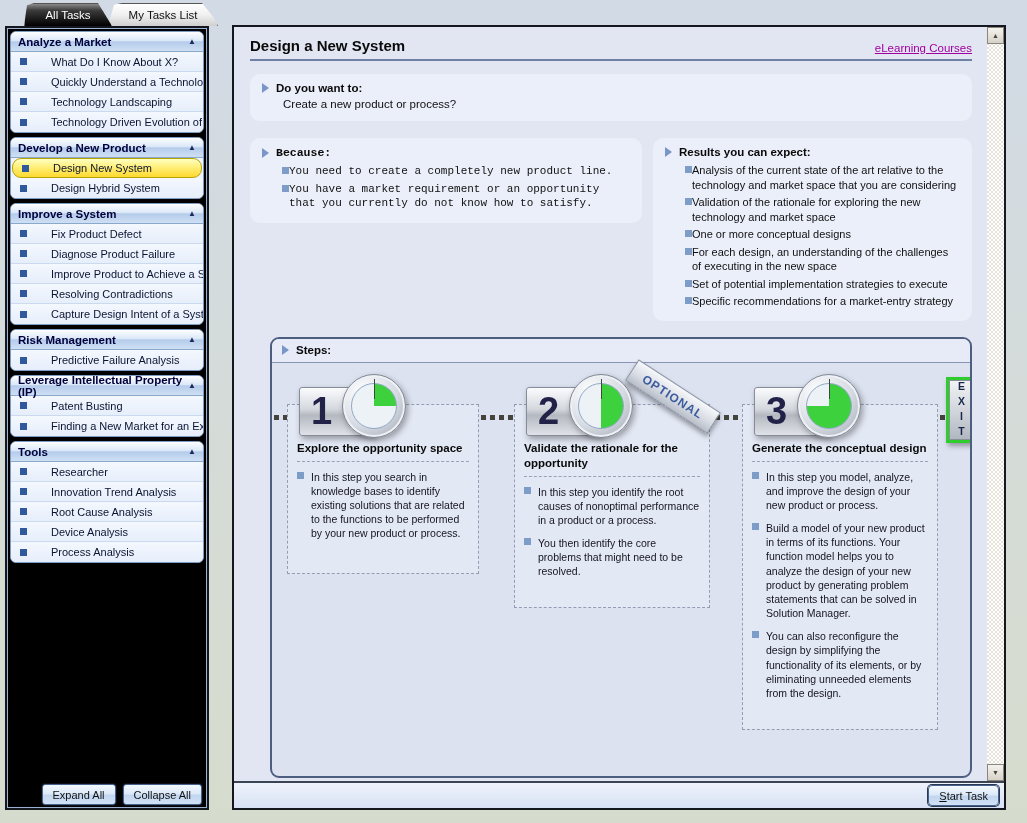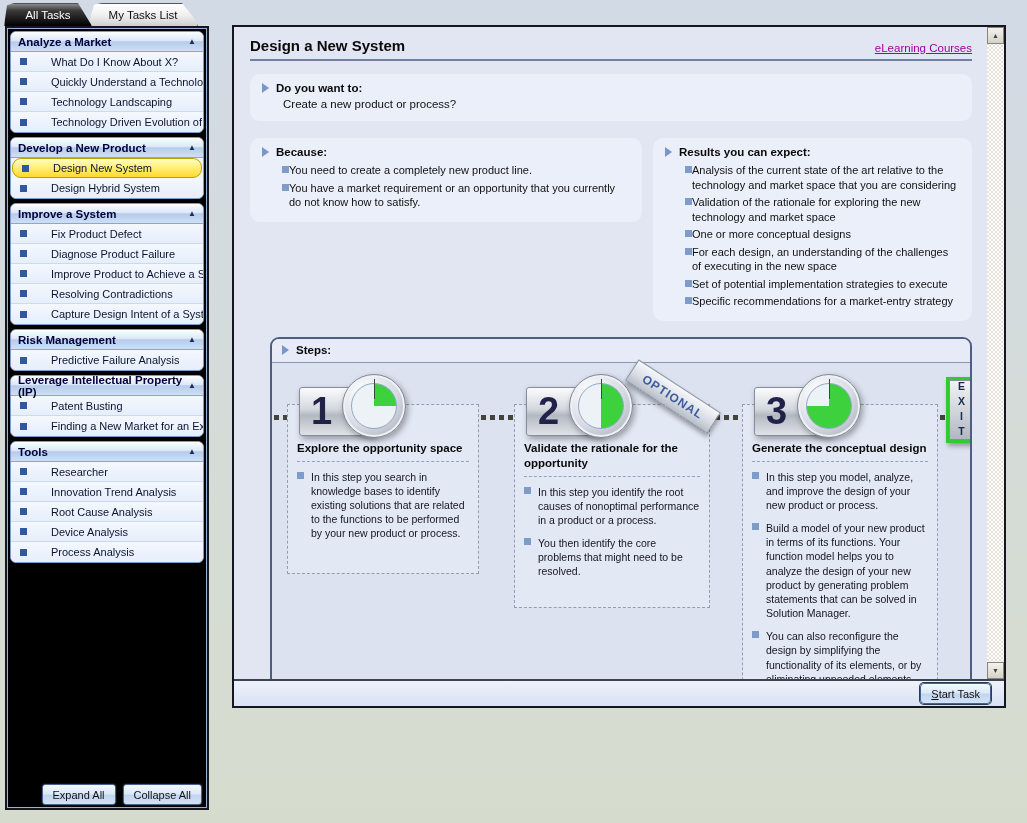--- a/index.html
+++ b/index.html
@@ -2,21 +2,21 @@
 <html><head>
 <meta charset="utf-8">
 <style>
   * { margin:0; padding:0; box-sizing:border-box; }
   html,body { width:1027px; height:823px; }
   body { font-family:"Liberation Sans", sans-serif; overflow:hidden; }
   .screen { position:relative; width:1027px; height:823px;
     background:linear-gradient(180deg,#d2dae6 0%,#d5dcd6 60%,#d6dccd 100%); }
 
   
-  .tabs { position:absolute; left:4px; top:3px; height:36px; display:flex; z-index:5; }
+  .tabs { position:absolute; left:24px; top:3px; height:36px; display:flex; z-index:5; }
   .tab { height:23px; padding:0 18px; font-size:11.5px; display:flex; align-items:center;
     border:1px solid #555; border-bottom:none; position:relative; cursor:default; }
   .tab-active { background:linear-gradient(180deg,#8a8a8a 0%,#3a3a3a 30%,#000 100%);
     color:#fff; clip-path:polygon(0 100%, 3px 10%, 10px 0, calc(100% - 14px) 0, 100% 100%);
     width:88px; justify-content:center; z-index:6; }
   .tab-inactive { background:linear-gradient(180deg,#ffffff 0%,#f0f0f0 50%,#cfcfcf 100%);
     color:#101010; clip-path:polygon(0 100%, 6px 8%, 14px 0, calc(100% - 16px) 0, calc(100% - 4px) 65%, 100% 100%);
     width:110px; justify-content:center; margin-left:-4px; z-index:4; }
 
   
@@ -35,36 +35,36 @@
   .sb-item:last-child { border-bottom:none; }
   .sb-bullet { width:7px; height:7px; background:#30589c; flex:none; }
   .sb-item.selected { background:linear-gradient(180deg,#ffffc2 0%,#ffef7a 45%,#ffd92e 100%);
     border:1px solid #b8a400; border-radius:9px; margin:0 1px; }
   .sidebar-buttons { position:absolute; right:5px; bottom:3px; display:flex; gap:7px; }
   .xp-btn { height:21px; padding:0 10px; font-family:"Liberation Sans",sans-serif; font-size:11px; color:#101010;
     background:linear-gradient(180deg,#f4f9ff 0%,#dcE9f8 45%,#c2d6f0 55%,#d2e2f6 100%);
     border:1px solid #44628c; border-radius:3px; box-shadow:0 0 0 1px #0e0e16; cursor:pointer; }
 
   
-  .main { position:absolute; left:232px; top:25px; width:774px; height:683px;
+  .main { position:absolute; left:232px; top:25px; width:774px; height:785px;
     background:#e2e6f3; border:2px solid #16161e; }
   .content { position:absolute; left:0; top:0; right:17px; bottom:27px; overflow:hidden;
     padding:10px 15px 0 16px; background:#e2e6f3; }
   .title-row { display:flex; justify-content:space-between; align-items:flex-end; }
   .page-title { font-size:15px; font-weight:bold; color:#0a0a0a; }
   .elearn { font-size:11.5px; color:#a000a0; text-decoration:underline; cursor:pointer; }
   .rule { border-top:2px solid #6e80a4; margin-top:5px; }
   .box { background:#ebeffa; border-radius:10px; padding:8px 12px 9px 12px; }
   .box-head { display:flex; align-items:center; gap:7px; font-size:11.5px; font-weight:bold; color:#0a0a0a; }
   .tri { width:0; height:0; border-left:7px solid #7a96c8; border-top:5px solid transparent;
     border-bottom:5px solid transparent; flex:none; }
   .want { margin-top:13px; }
   .want-text { font-size:11.5px; color:#101010; margin:4px 0 2px 21px; }
   .two-col { display:flex; gap:11px; margin-top:17px; align-items:flex-start; }
-  .because { width:392px; flex:none; }
+  .because { width:392px; flex:none;font-family:Liberation Mono, monospace; }
   .results { flex:1; }
   ul.blist { list-style:none; margin:5px 0 0 20px; }
   ul.blist li { display:flex; gap:0; font-size:11px; color:#101010; line-height:1.32; margin-bottom:3px; }
   .sq { width:7px; height:7px; background:#7e9cc8; margin-top:3px; flex:none; }
 
   
   .steps-panel { margin-top:16px; border:2px solid #4e5e80; border-radius:9px; height:441px;
     background:#dce2f0; overflow:hidden; position:relative;margin-left:20px; }
   .steps-head { height:24px; display:flex; align-items:center; gap:7px; padding:0 10px;
     background:#e7ebf8; border-bottom:1px solid #8894b4; font-size:11.5px; font-weight:bold; color:#0a0a0a; }
@@ -110,21 +110,21 @@
   .vscroll { position:absolute; top:0; right:0; bottom:27px; width:17px;
     background:repeating-conic-gradient(#ffffff 0% 25%, #e6e2da 0% 50%) 0 0 / 4px 4px; }
   .sb-btn { position:absolute; left:0; width:17px; height:17px; font-size:7px; color:#4a463c;
     display:flex; align-items:center; justify-content:center;
     background:linear-gradient(180deg,#f4f2ee,#d6d2c8); border:1px solid #8a867c; cursor:pointer; }
   .sb-btn.up { top:0; } .sb-btn.down { bottom:0; }
 
   
   .footer-bar { position:absolute; left:0; right:0; bottom:0; height:27px;
     background:linear-gradient(180deg,#eef2fb,#d8e2f4); border-top:2px solid #3c4454;
-    display:flex; align-items:center; justify-content:flex-end; padding-right:13px; }
+    display:flex; align-items:center; justify-content:flex-end; padding-right:5px; }
   .xp-btn.start { min-width:66px; border-radius:4px; box-shadow:0 0 0 1px #2a3a52; }
   .u { text-decoration:underline; }
 </style>
 </head>
 <body>
 
 <div class="screen">
 
   <div class="tabs">
     <div class="tab tab-active">

